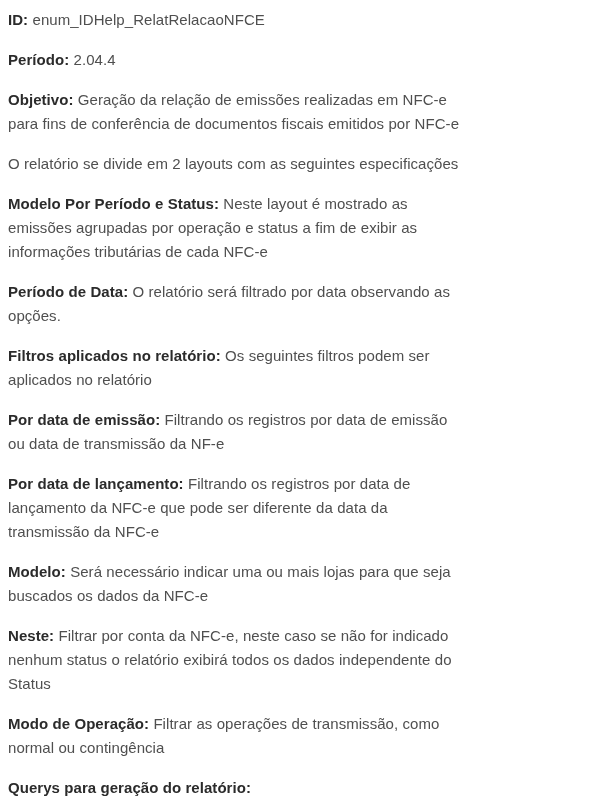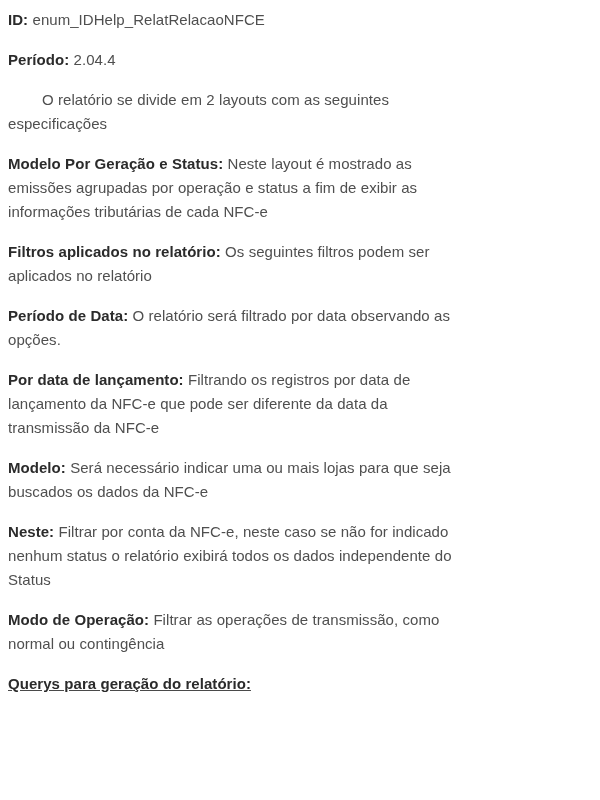--- a/index.html
+++ b/index.html
@@ -21,46 +21,46 @@
   .para {
     margin: 0 0 16px 0;
     font-size: 15px;
     line-height: 24px;
     color: #4a4a4a;
     letter-spacing: 0.05px;
     word-spacing: 0.1px;
   }
   .para:last-child {
     margin-bottom: 0;
-    text-decoration: underline;
   }
   .lbl {
     font-weight: bold;
     color: #2b2b2b;
   }
   .txt {
     font-weight: normal;
     color: #4f4f4f;
   }
   .para.plain .txt {
     color: #4f4f4f;
-    margin-left: 34px;
   }
   .para.heading-only .lbl {
     color: #2b2b2b;
   }
 </style>
 </head>
 <body>
 
 <div id="doc">
     <p class="para"><span class="lbl">ID:</span> <span class="txt">enum_IDHelp_RelatRelacaoNFCE</span></p>
     <p class="para"><span class="lbl">Período:</span> <span class="txt">2.04.4</span></p>
+    <p class="para"><span class="lbl">Objetivo:</span> <span class="txt">Geração da relação de emissões realizadas em NFC-e para fins de conferência de documentos fiscais emitidos por NFC-e</span></p>
     <p class="para plain"><span class="txt">O relatório se divide em 2 layouts com as seguintes especificações</span></p>
-    <p class="para"><span class="lbl">Modelo Por Geração e Status:</span> <span class="txt">Neste layout é mostrado as emissões agrupadas por operação e status a fim de exibir as informações tributárias de cada NFC-e</span></p>
+    <p class="para"><span class="lbl">Modelo Por Período e Status:</span> <span class="txt">Neste layout é mostrado as emissões agrupadas por operação e status a fim de exibir as informações tributárias de cada NFC-e</span></p>
+    <p class="para"><span class="lbl">Período de Data:</span> <span class="txt">O relatório será filtrado por data observando as opções.</span></p>
     <p class="para"><span class="lbl">Filtros aplicados no relatório:</span> <span class="txt">Os seguintes filtros podem ser aplicados no relatório</span></p>
-    <p class="para"><span class="lbl">Período de Data:</span> <span class="txt">O relatório será filtrado por data observando as opções.</span></p>
+    <p class="para"><span class="lbl">Por data de emissão:</span> <span class="txt">Filtrando os registros por data de emissão ou data de transmissão da NF-e</span></p>
     <p class="para"><span class="lbl">Por data de lançamento:</span> <span class="txt">Filtrando os registros por data de lançamento da NFC-e que pode ser diferente da data da transmissão da NFC-e</span></p>
     <p class="para"><span class="lbl">Modelo:</span> <span class="txt">Será necessário indicar uma ou mais lojas para que seja buscados os dados da NFC-e</span></p>
     <p class="para"><span class="lbl">Neste:</span> <span class="txt">Filtrar por conta da NFC-e, neste caso se não for indicado nenhum status o relatório exibirá todos os dados independente do Status</span></p>
     <p class="para"><span class="lbl">Modo de Operação:</span> <span class="txt">Filtrar as operações de transmissão, como normal ou contingência</span></p>
     <p class="para heading-only"><span class="lbl">Querys para geração do relatório:</span></p>
   </div>
 
 </body></html>

